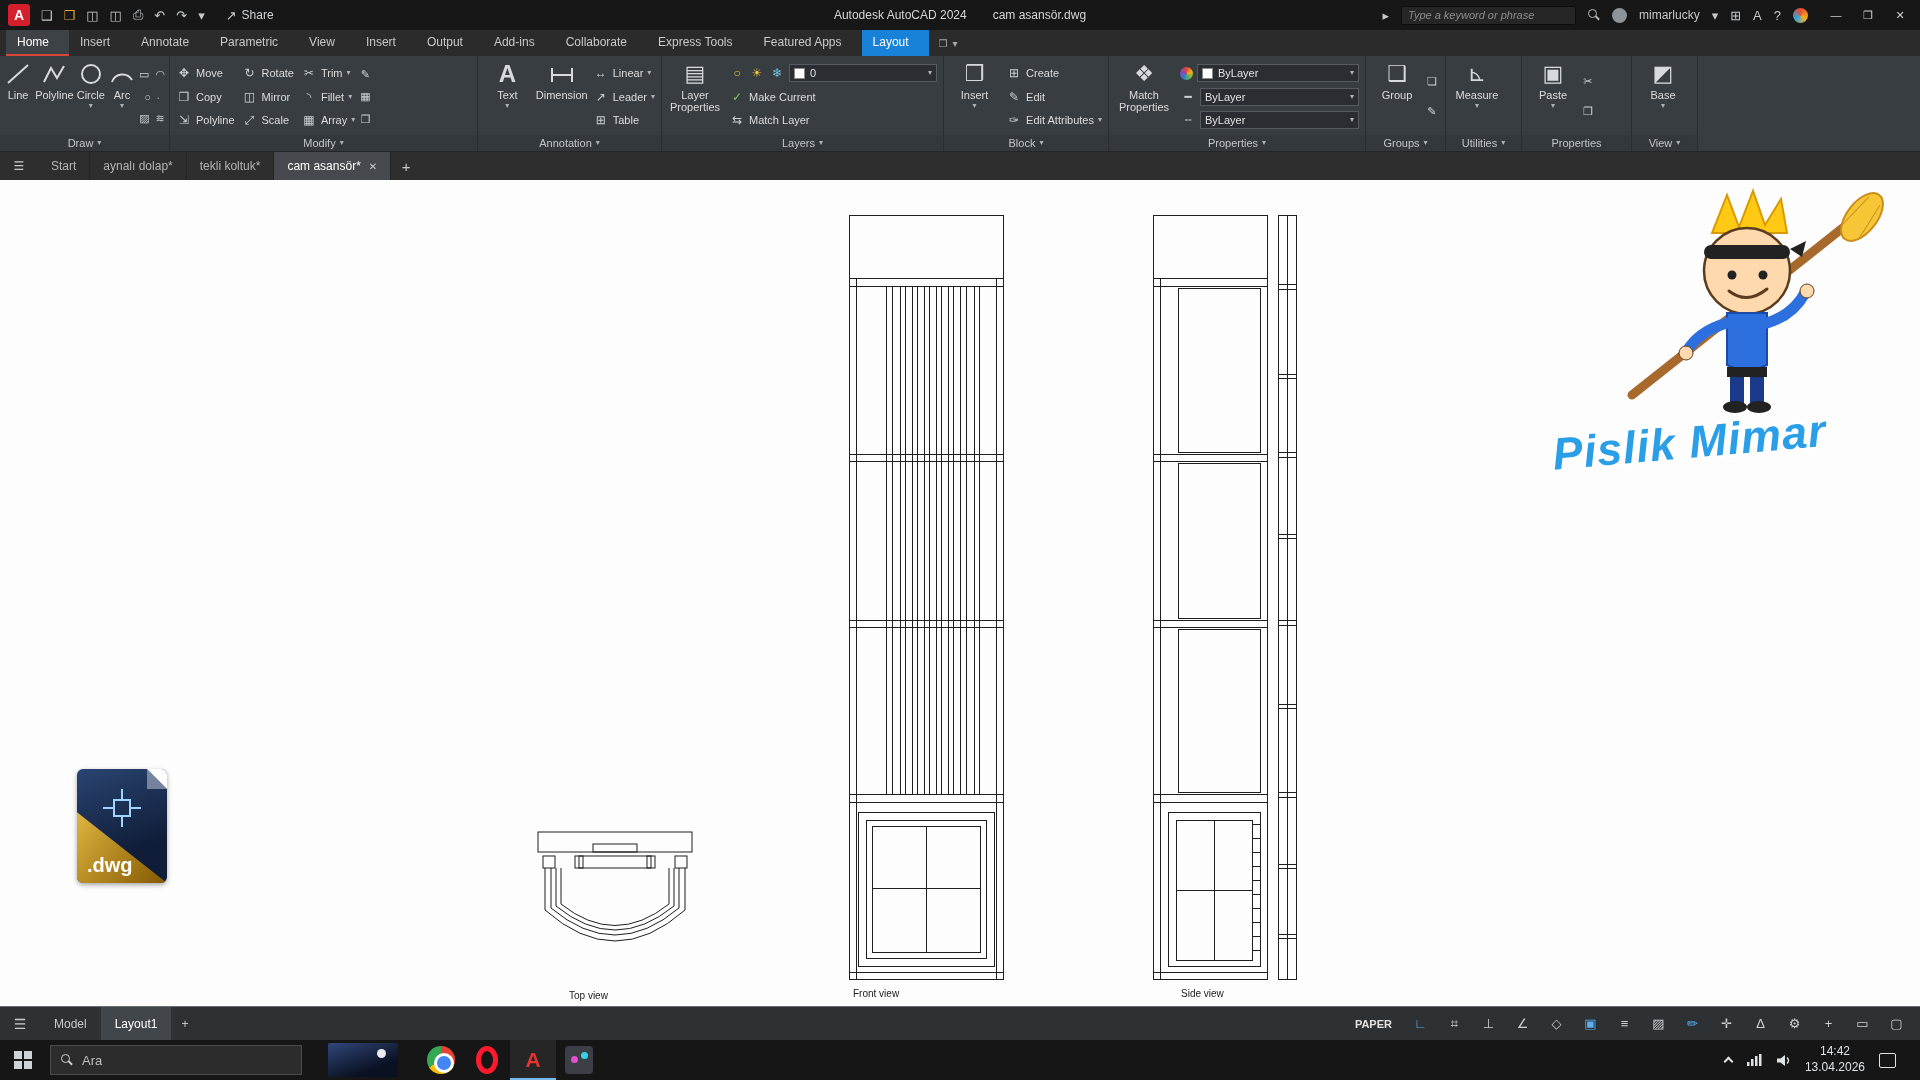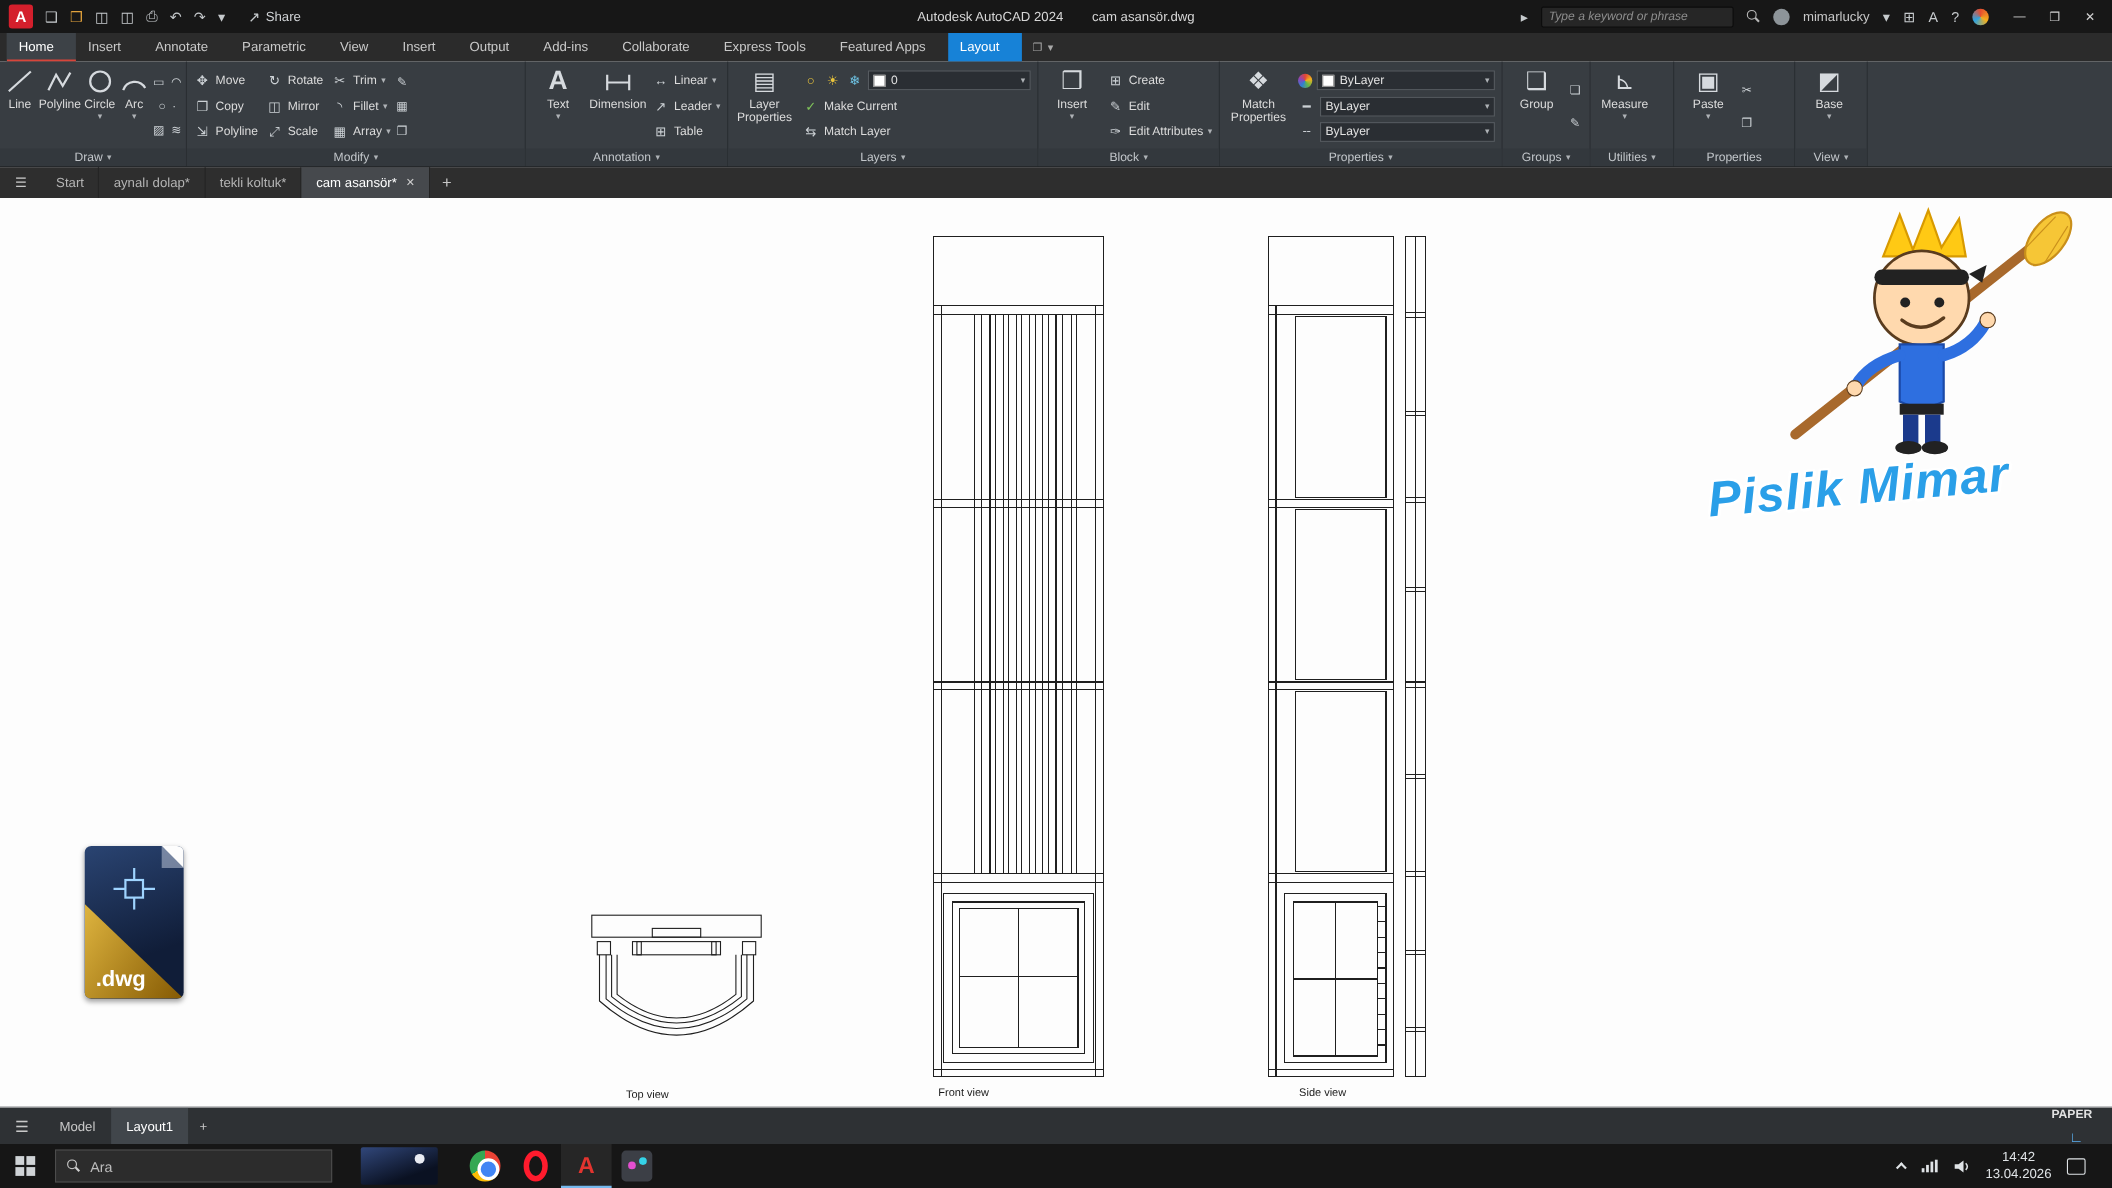--- a/index.html
+++ b/index.html
@@ -65,38 +65,38 @@
 
   
   .canvas { flex:1 1 auto; background:#fdfdfd; position:relative; overflow:hidden; border-bottom:1px solid #6a6d70; }
   .cadsvg line, .cadsvg rect, .cadsvg path { stroke:#1f1f1f; fill:none; stroke-width:1; }
   .viewlabel { position:absolute; font-size:10px; color:#1a1a1a; }
   .abs { position:absolute; }
 
   .watermark-text { position:absolute; left:0; top:228px; width:360px; font-weight:bold; font-style:italic; font-size:45px; letter-spacing:1px; color:#2a9fe8; transform:rotate(-5deg); white-space:nowrap;
     text-shadow:-2px -2px 0 #fff, 2px -2px 0 #fff, -2px 2px 0 #fff, 2px 2px 0 #fff, 0 3px 0 #fff, 3px 0 0 #fff; }
 
-  .dwg-icon { position:absolute; left:77px; top:589px; width:90px; height:139px; border-radius:6px; background:linear-gradient(160deg,#2a4472,#101d38 70%); overflow:hidden; box-shadow:0 2px 5px rgba(0,0,0,.35); }
+  .dwg-icon { position:absolute; left:77px; top:589px; width:90px; height:114px; border-radius:6px; background:linear-gradient(160deg,#2a4472,#101d38 70%); overflow:hidden; box-shadow:0 2px 5px rgba(0,0,0,.35); }
   .dwg-wedge { position:absolute; inset:0; background:linear-gradient(to bottom right,#ffd24d,#8a5c00); clip-path:polygon(0 38%,100% 100%,0 100%); opacity:.95; }
   .dwg-fold { position:absolute; right:0; top:0; width:0; height:0; border-left:20px solid transparent; border-top:20px solid #fdfdfd; }
   .dwg-fold2 { position:absolute; right:0; top:0; width:0; height:0; border-right:20px solid transparent; border-bottom:20px solid #c9d2e2; opacity:.5; }
   .dwg-label { position:absolute; left:10px; bottom:6px; color:#fff; font-weight:bold; font-size:20px; }
   .dwg-cross { position:absolute; left:26px; top:20px; }
 
   .download-btn { position:absolute; left:4px; top:730px; width:232px; height:68px; border-radius:36px; background:linear-gradient(#f6304a,#c30e24); display:flex; align-items:center; justify-content:center; gap:13px; box-shadow:0 3px 8px rgba(0,0,0,.35); cursor:pointer; }
   .download-label { color:#fff; font-weight:bold; font-size:24px; letter-spacing:1px; }
   .download-circle { width:40px; height:40px; border-radius:50%; background:#9d0c1d; color:#fff; display:flex; align-items:center; justify-content:center; font-size:24px; font-weight:bold; }
 
   
   .statusbar { height:33px; background:#2e3134; display:flex; align-items:stretch; color:#c9c9c9; font-size:12px; flex:0 0 33px; }
   .sb-menu { width:40px; display:flex; align-items:center; justify-content:center; font-size:14px; }
   .sb-tab { padding:0 14px; display:flex; align-items:center; }
   .sb-tab.active { background:#41464b; color:#fff; }
   .sb-plus { padding:0 10px; display:flex; align-items:center; }
-  .sb-right { margin-left:auto; display:flex; align-items:center; gap:7px; padding-right:10px;flex-direction:column; }
+  .sb-right { margin-left:auto; display:flex; align-items:center; gap:7px; padding-right:10px; }
   .paper-label { font-size:11px; font-weight:bold; color:#e2e2e2; margin-right:8px; }
   .sbicon { width:27px; height:24px; display:flex; align-items:center; justify-content:center; font-size:13px; color:#ccd1d5; border-radius:2px; }
   .sbicon.blue { color:#5ab0f2; }
 
   
   .taskbar { height:40px; background:#161616; display:flex; align-items:center; flex:0 0 40px; }
   .tb-start { width:46px; height:100%; display:flex; align-items:center; justify-content:center; }
   .win-logo { display:grid; grid-template-columns:8px 8px; grid-template-rows:8px 8px; gap:2px; }
   .win-logo span { background:#cfd3d6; }
   .tb-search { width:252px; height:30px; background:#2c2c2c; border:1px solid #4c4c4c; display:flex; align-items:center; gap:9px; color:#bdbdbd; font-size:13px; padding:0 10px; margin:0 26px 0 4px; }

